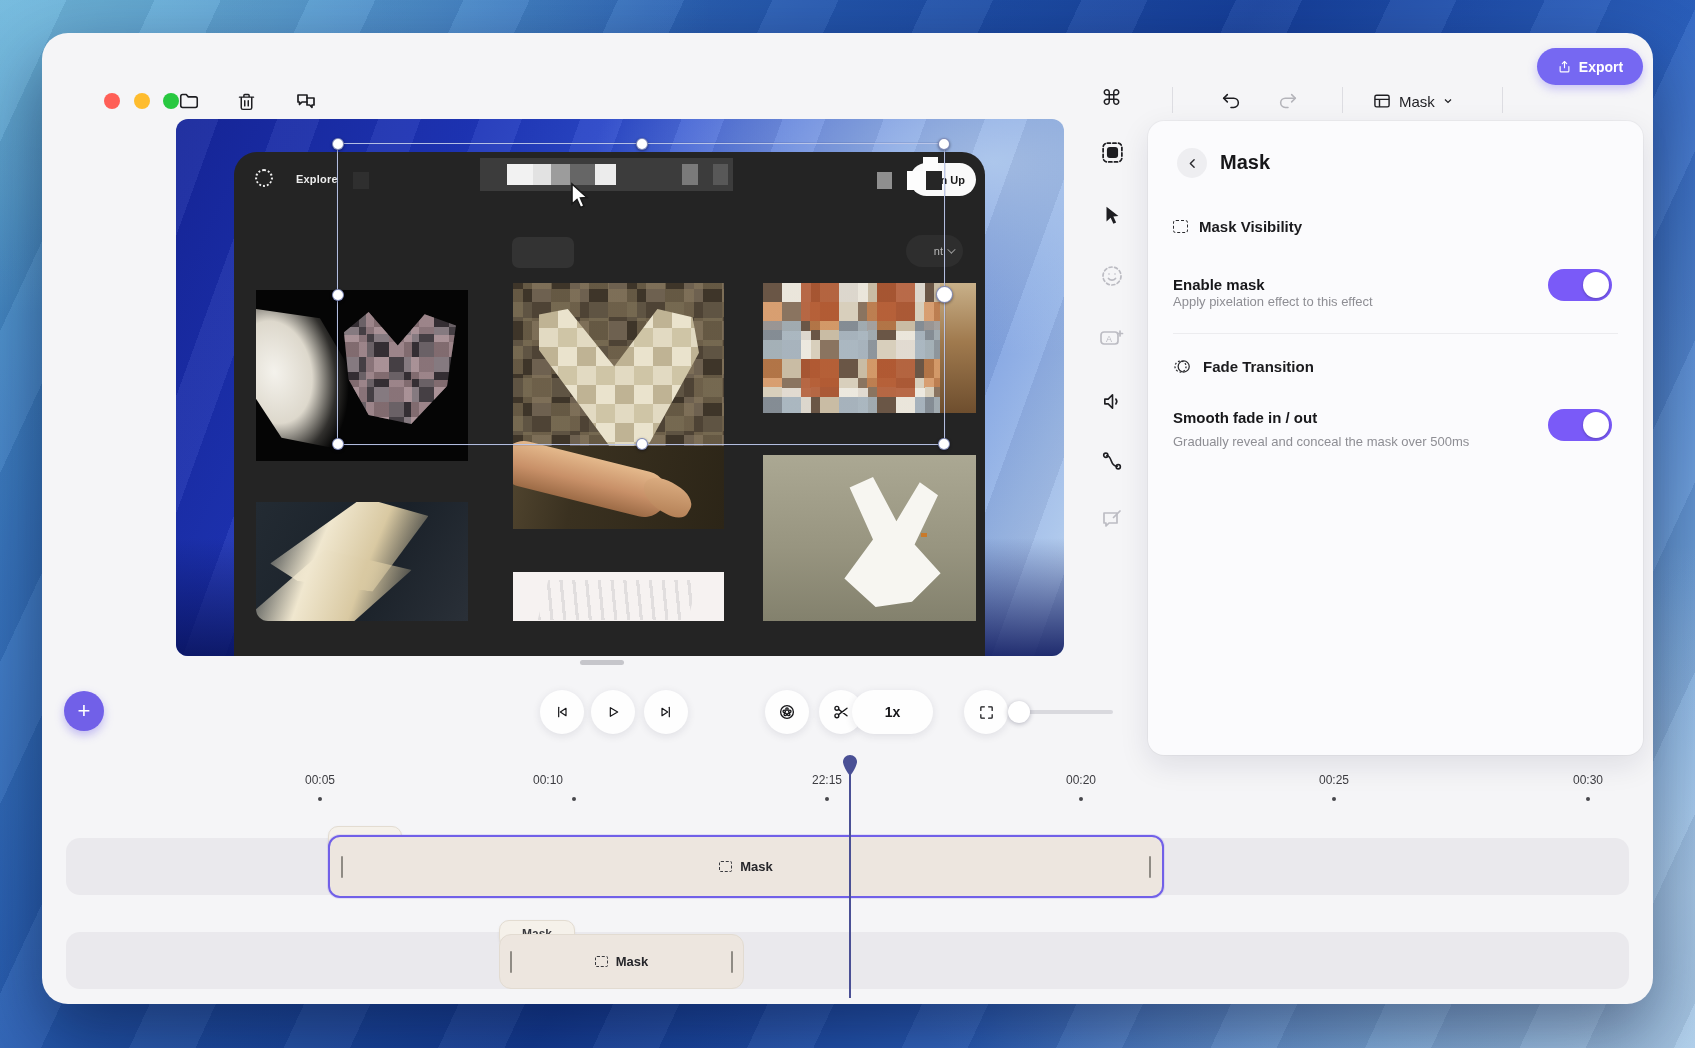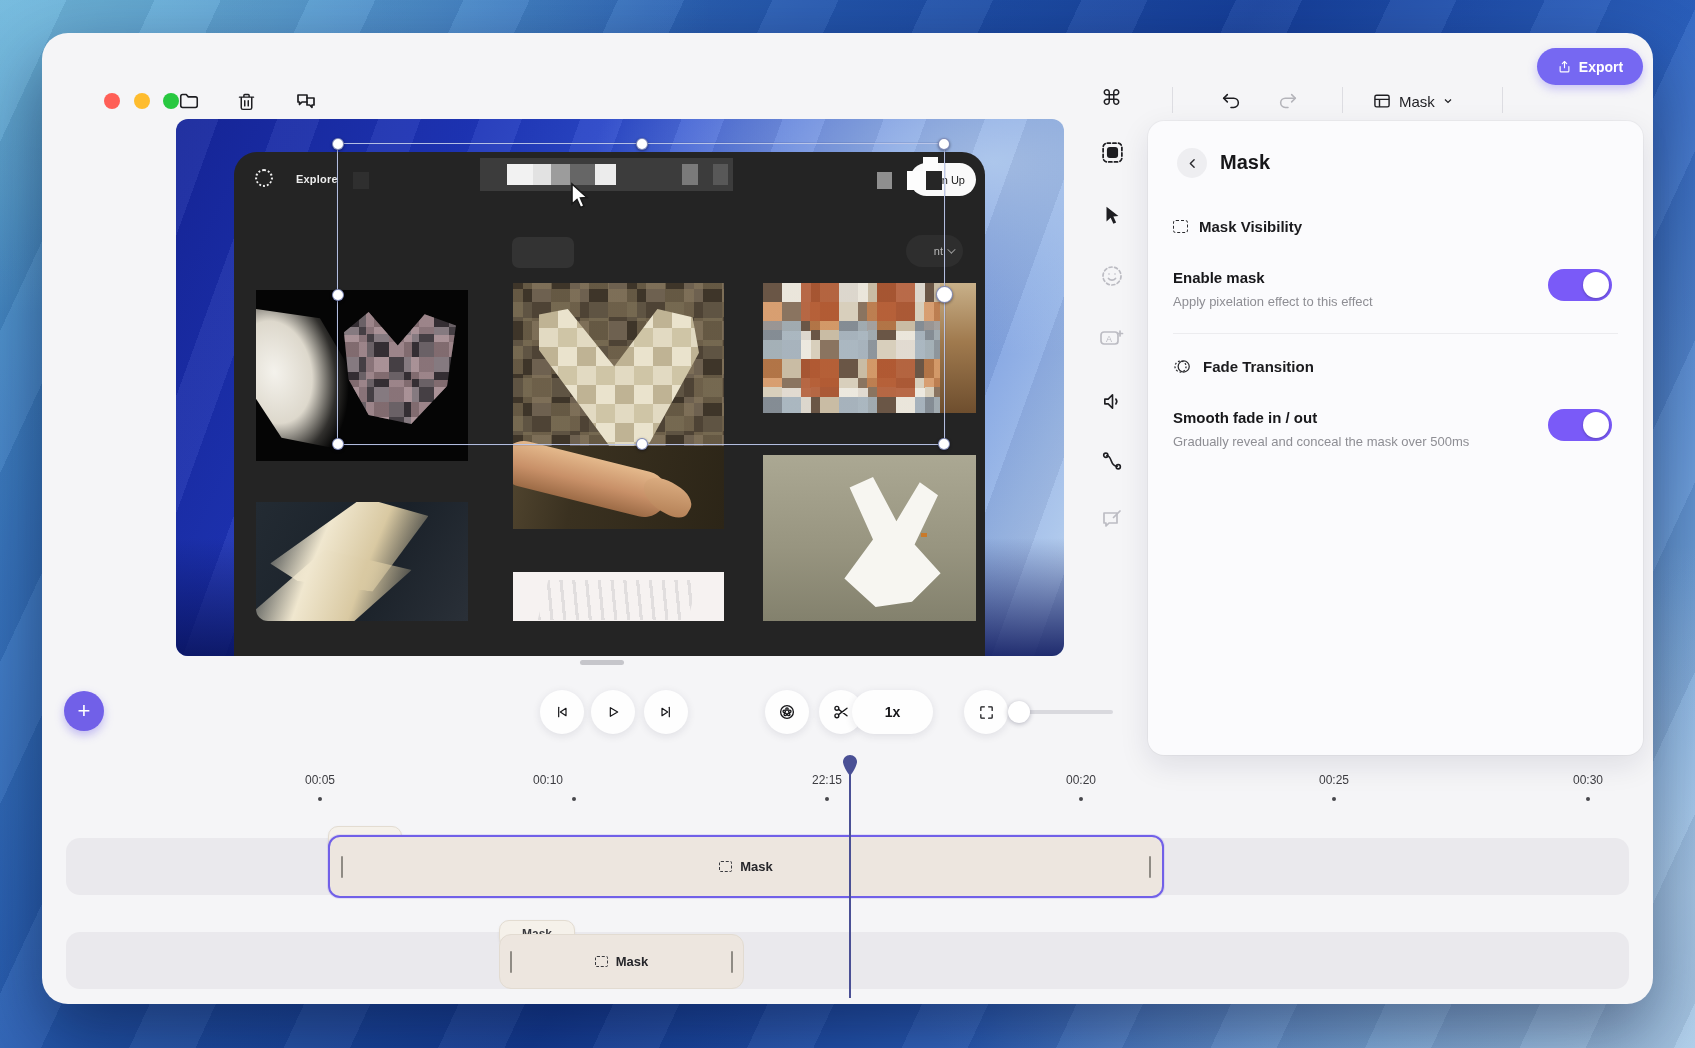--- a/index.html
+++ b/index.html
@@ -51,21 +51,21 @@
   .shot{ position:absolute; left:58px; top:33px; width:751px; height:567px; background:#242424; border-radius:23px; }
 
   
   .spinner{ position:absolute; left:21px; top:17px; width:18px; height:18px; border:2px dotted #F2F2F2; border-radius:50%;}
   .explore{ position:absolute; left:62px; top:21px; color:#EDEDED; font-size:11px; font-weight:600; letter-spacing:.2px;}
   .sq-dark{ position:absolute; left:119px; top:20px; width:16px; height:17px; background:#2F2F2F;}
   .navpx{ position:absolute; left:246px; top:6px; width:253px; height:33px; background:#3C3C3C;}
   .navpx span{ position:absolute; top:6px; height:21px; display:block;}
   .sq-gray{ position:absolute; left:643px; top:20px; width:15px; height:17px; background:#8F8F8F;}
   .pill-signup{ position:absolute; left:676px; top:11px; width:66px; height:33px; background:#FAFAFA; border-radius:17px;
-      color:#1A1A1A; font-size:11px; font-weight:400; display:flex; align-items:center; justify-content:flex-end; padding-right:11px;}
+      color:#1A1A1A; font-size:11px; font-weight:700; display:flex; align-items:center; justify-content:flex-end; padding-right:11px;}
   .chk-w1{ position:absolute; left:673px; top:19px; width:19px; height:19px; background:#FDFDFD;}
   .chk-w2{ position:absolute; left:689px; top:5px; width:15px; height:15px; background:#FDFDFD;}
   .chk-d1{ position:absolute; left:692px; top:19px; width:16px; height:19px; background:#262626;}
   .chip-flt{ position:absolute; left:278px; top:85px; width:62px; height:31px; background:#333333; border-radius:7px;}
   .pill-dd{ position:absolute; left:672px; top:83px; width:57px; height:32px; background:#2E2E2E; border-radius:16px;
       color:#B9B9B9; font-size:11px; display:flex; align-items:center; justify-content:flex-end; padding-right:10px; gap:4px;}
   .pill-dd i{ width:6px; height:6px; border-right:1.5px solid #9a9a9a; border-bottom:1.5px solid #9a9a9a; transform:rotate(45deg) translateY(-2px);}
 
   
   .tile{ position:absolute; overflow:hidden; }
@@ -356,21 +356,21 @@
       <svg width="13" height="13" viewBox="0 0 24 24" stroke="#2A2A2E" fill="none" stroke-width="2.6" stroke-linecap="round" stroke-linejoin="round">
           <path d="M15 5l-7 7 7 7"></path>
         </svg>
     </div>
     <div class="panel-title">Mask</div>
 
     <div class="sec" style="top:97px">
       <span class="dsq"></span>
       <span>Mask Visibility</span>
     </div>
-    <div class="row-title" style="top:148px">Enable mask</div>
+    <div class="row-title" style="top:155px">Enable mask</div>
     <div class="row-sub" style="top:173px">Apply pixelation effect to this effect</div>
     <div class="toggle" style="top:148px">
         <span class="knob"></span>
       </div>
 
     <div class="pdiv"></div>
 
     <div class="sec" style="top:236px">
       <svg width="19" height="19" viewBox="0 0 24 24" stroke="#2A2A2E" fill="none" stroke-width="1.6">
           <circle cx="9.5" cy="12" r="7" stroke-dasharray="2.4 2.4"></circle>

